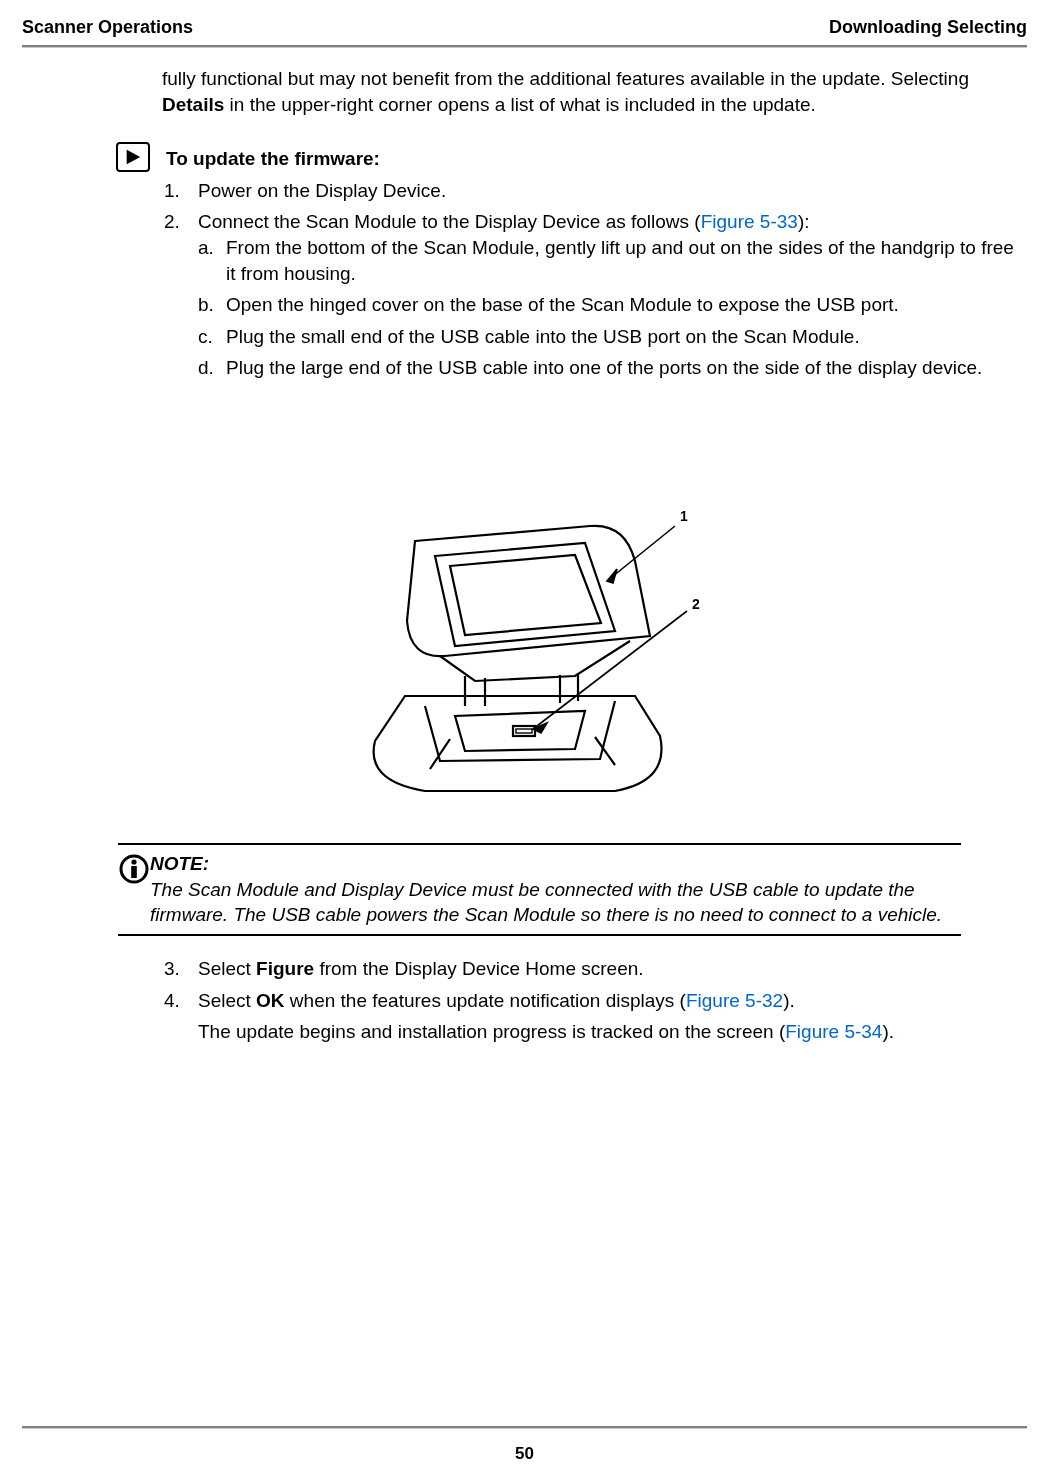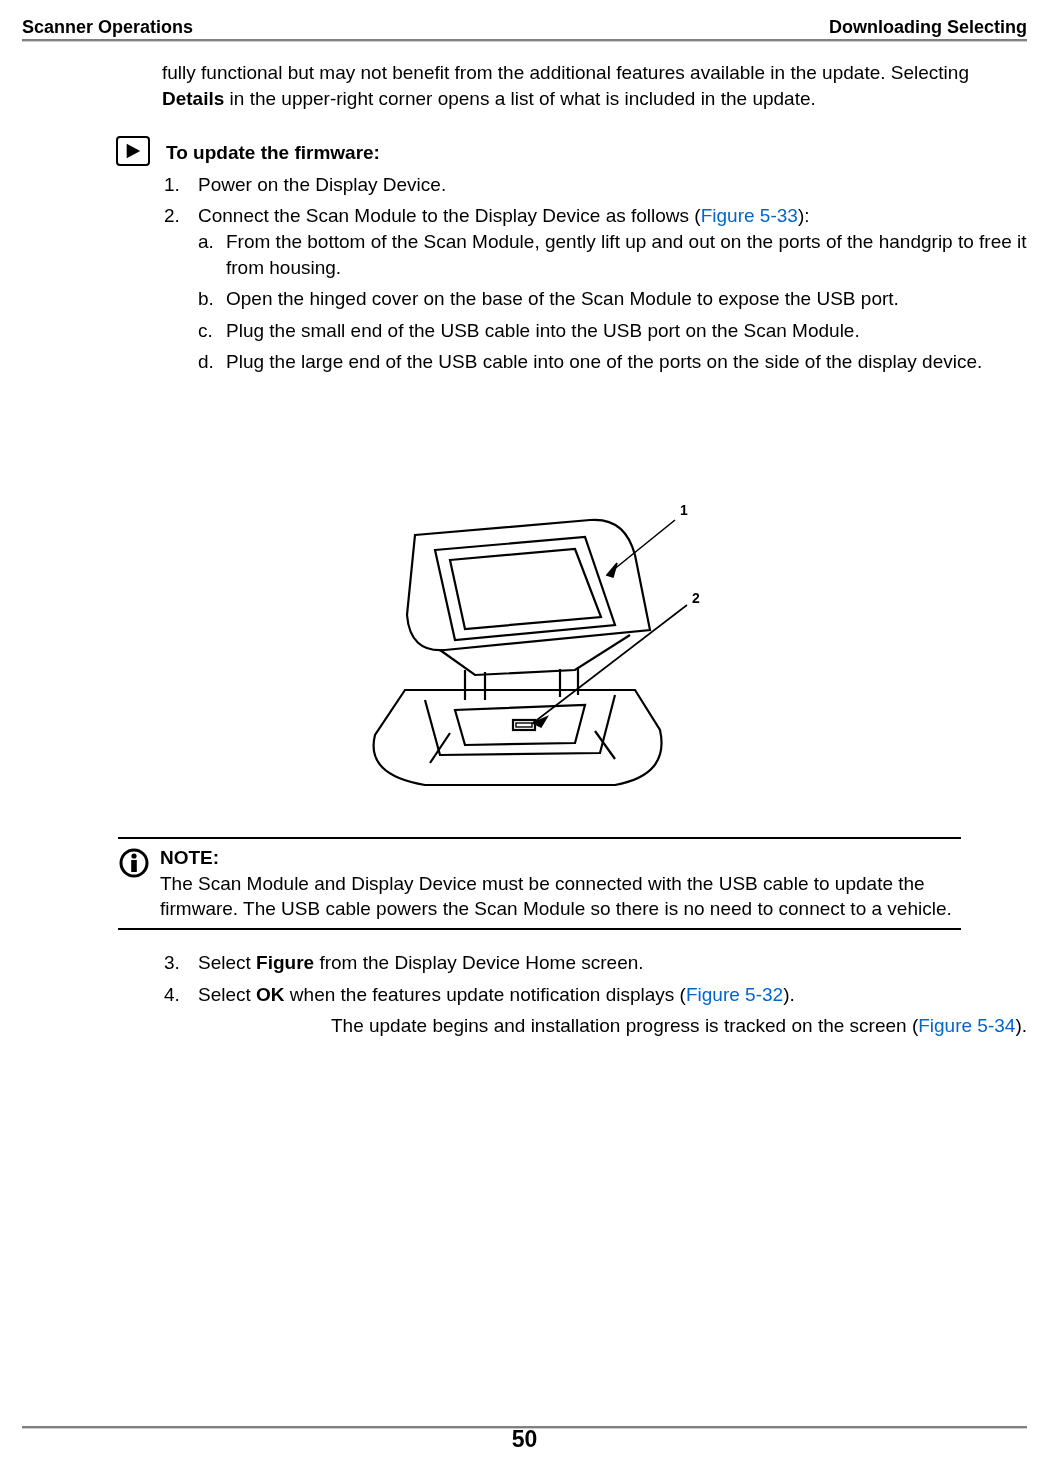--- a/index.html
+++ b/index.html
@@ -9,21 +9,21 @@
       line-height: 1.35;
       color: #000;
       background: #fff;
       width: 1049px;
       height: 1473px;
       position: relative;
     }
     .header {
       display: flex;
       justify-content: space-between;
-      padding: 15px 22px 0 22px;
+      padding: 15px 22px 6px 22px;
       font-weight: bold;
       font-size: 18px;
     }
     .header-rule {
       margin: 0 22px;
       border: none;
       border-top: 2px solid #808080;
       border-bottom: 1px solid #ccc;
       height: 3px;
     }
@@ -110,21 +110,22 @@
       margin-top: 8px;
     }
     .fig-caption .b { font-weight: bold; }
     .fig-caption .i { font-style: italic; }
     .note-block {
       margin: 22px 66px 0 96px;
       border-top: 2px solid #000;
       border-bottom: 2px solid #000;
       padding: 6px 0;
       display: flex;
-      gap: 10px;
+      gap: 0;
+      font-style: italic;
     }
     .info-icon {
       width: 32px;
       height: 32px;
       flex-shrink: 0;
       margin-top: 2px;
     }
     .note-text .note-label { font-weight: bold; }
     .num-list-2 {
       margin-left: 142px;
@@ -133,38 +134,38 @@
     }
     .num-list-2 li {
       padding-left: 34px;
       position: relative;
       margin-bottom: 6px;
     }
     .num-list-2 li .marker {
       position: absolute;
       left: 0;
     }
-    .after-text { margin-left: 34px; margin-top: 6px; text-align: right; }
+    .after-text { margin-left: 34px; margin-top: 6px; }
     .footer-rule {
       position: absolute;
       bottom: 44px;
       left: 22px;
       right: 22px;
       border: none;
       border-top: 2px solid #808080;
       border-bottom: 1px solid #ccc;
       height: 3px;
     }
     .page-num {
       position: absolute;
-      bottom: 18px;
+      bottom: 7px;
       width: 100%;
       text-align: center;
       font-weight: bold;
-      font-size: 23px;
+      font-size: 17px;
     }
     .callout-label {
       font-family: Arial, Helvetica, sans-serif;
       font-size: 14px;
       font-weight: bold;
     }
   </style>
 </head>
 <body>
 
@@ -187,21 +188,21 @@
         </svg>
     </div>
     <div class="procedure-title">To update the firmware:</div>
   </div>
 
   <ol class="num-list">
     <li class="num"><span>Power on the Display Device.</span></li>
     <li class="num">
       <span>Connect the Scan Module to the Display Device as follows (</span><span class="link">Figure 5-33</span><span>):</span>
       <ol class="sub-list">
-        <li>From the bottom of the Scan Module, gently lift up and out on the ports of the handgrip to free it from housing.</li>
+        <li>From the bottom of the Scan Module, gently lift up and out on the sides of the handgrip to free it from housing.</li>
         <li>Open the hinged cover on the base of the Scan Module to expose the USB port.</li>
         <li>Plug the small end of the USB cable into the USB port on the Scan Module.</li>
         <li>Plug the large end of the USB cable into one of the ports on the side of the display device.</li>
       </ol>
     </li>
   </ol>
 
   <div class="figure-area">
     <svg class="figure-svg" viewBox="0 0 420 340">
       <g fill="none" stroke="#000" stroke-width="2.2">

